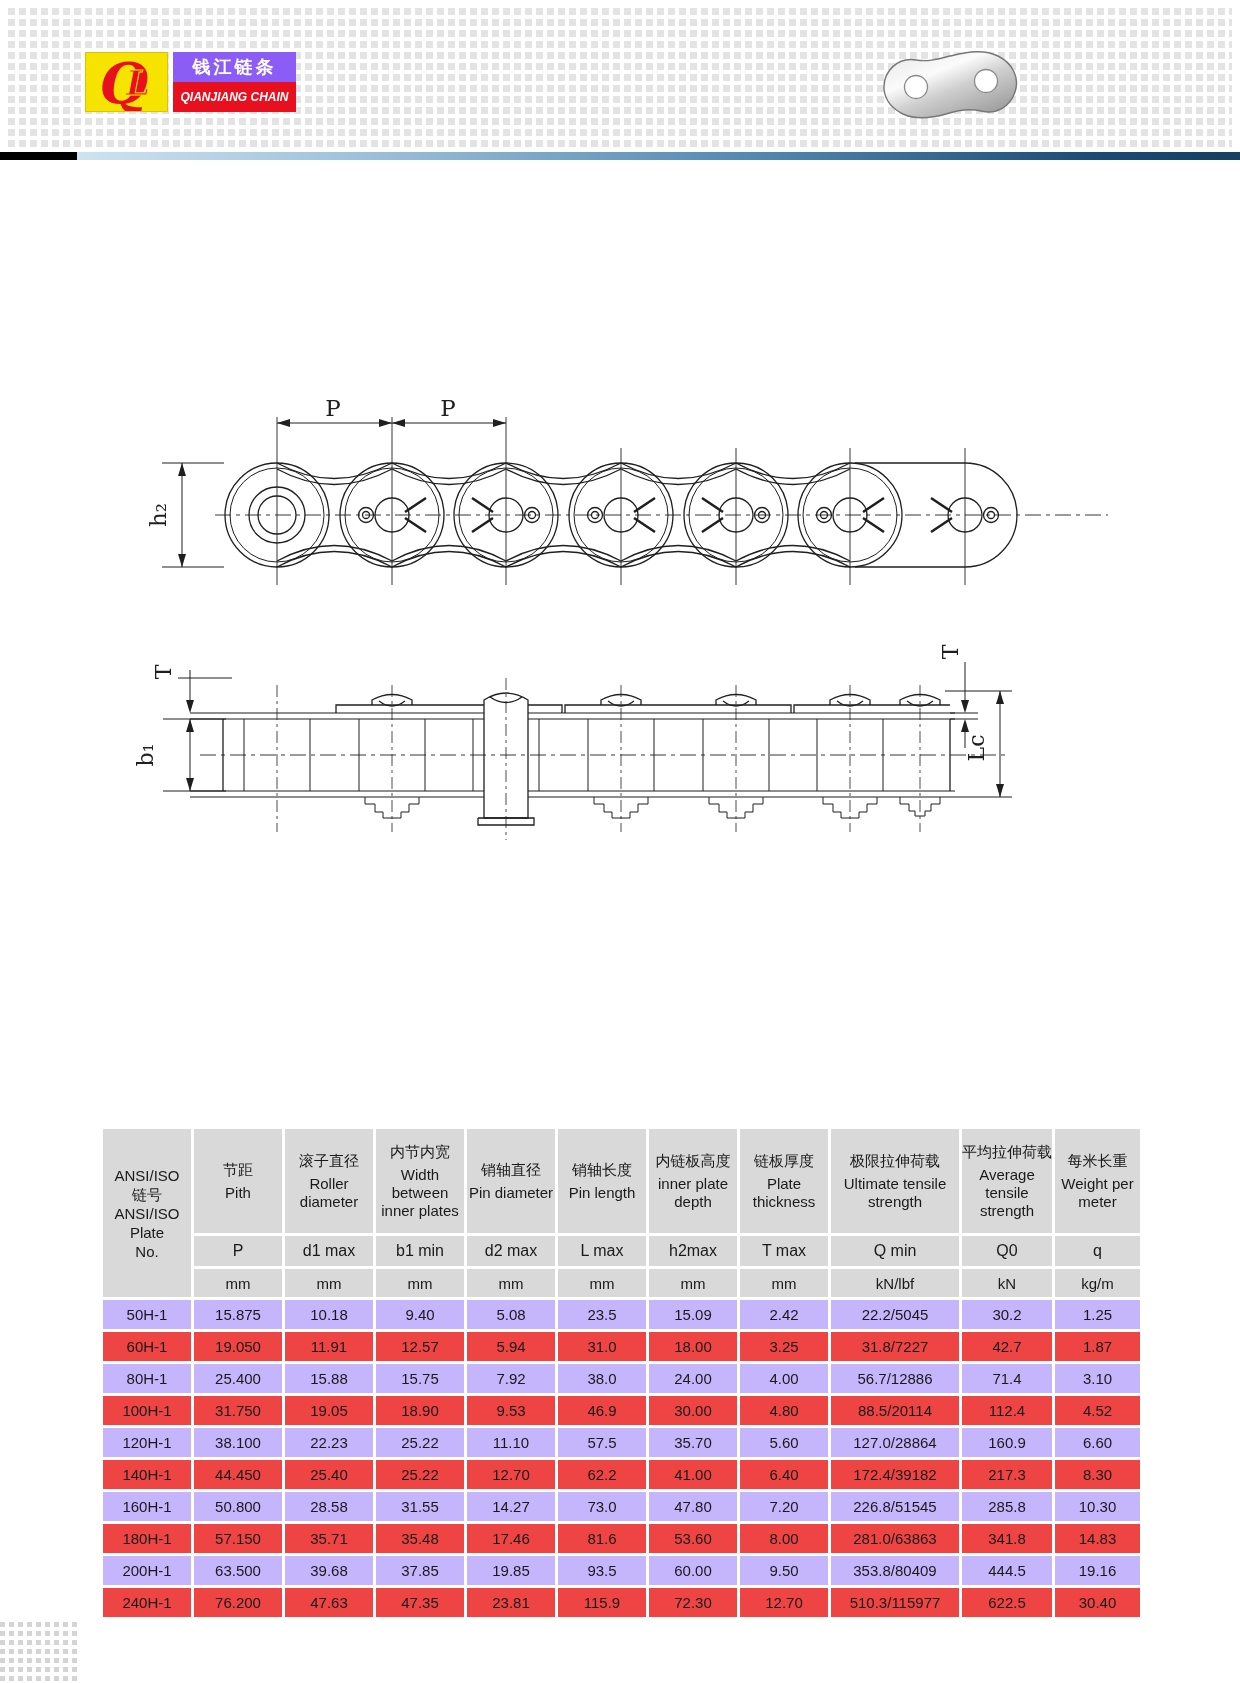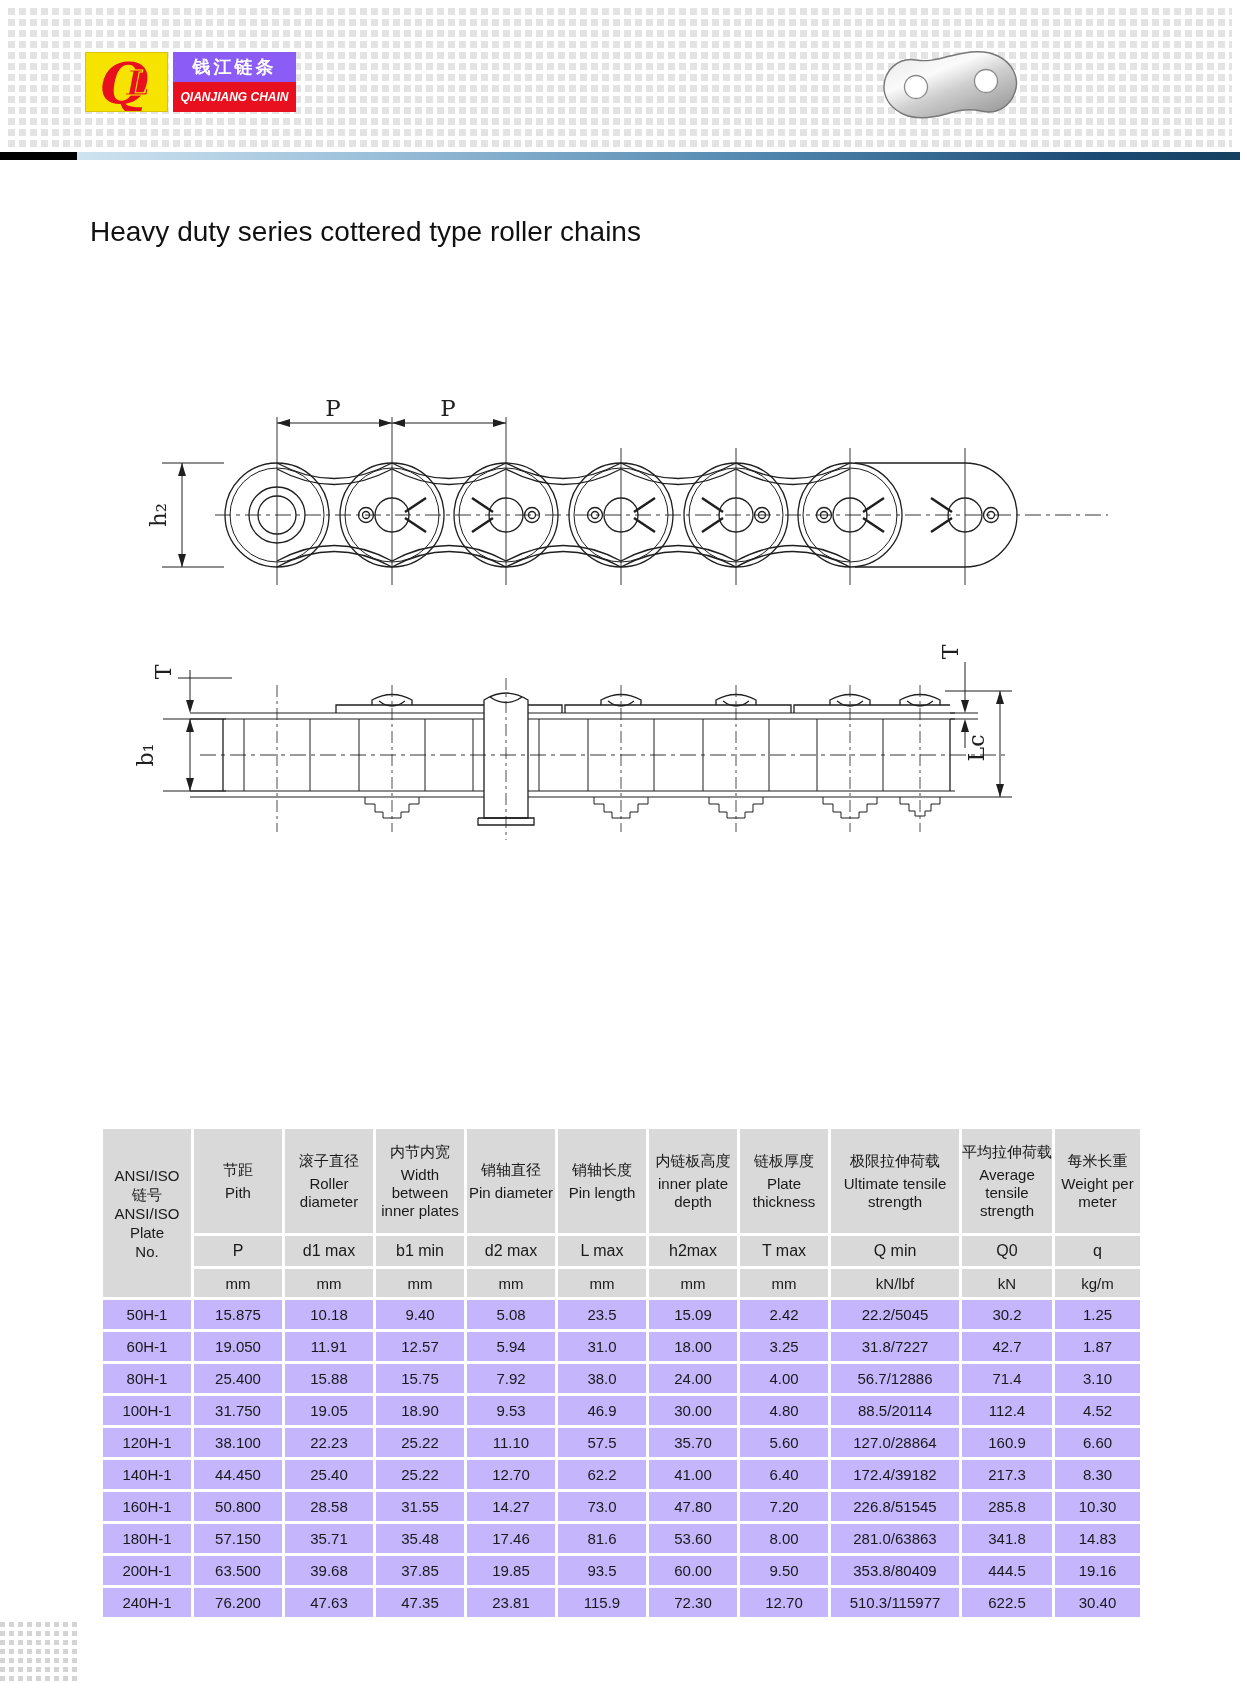--- a/index.html
+++ b/index.html
@@ -45,21 +45,21 @@
     table-layout:fixed;width:1043px;}
   .spec-table th,.spec-table td{padding:0;text-align:center;vertical-align:middle;font-weight:400;overflow:hidden;}
   .spec-table thead th{background:#d9d9d9;}
   .hrow-main th{height:104px;font-size:15px;line-height:18px;}
   .chain-th div{line-height:19px;}
   .hrow-main .zh{margin-bottom:5px;}
   .hrow-sym th{height:30px;font-size:16px;}
   .hrow-unit th{height:28px;font-size:15px;}
   .spec-table tbody td{height:29px;font-size:15px;}
   .row-a td{background:#c4b5fd;}
-  .row-b td{background:#c4b5fd;margin-left:43px;}
+  .row-b td{background:#ef4444;margin-left:43px;}
 </style>
 </head>
 <body>
 
 <div class="page">
 
   <div class="dots-lg"></div>
 
   <div class="logo">
     <div class="logo-mark">
@@ -86,21 +86,20 @@
       </defs>
       <path d="M 6,42 C 5,24 20,10 38,13 C 50,15 60,12 72,9 C 86,6 104,1 120,9 C 134,16 142,30 137,45 C 132,60 118,68 103,64 C 91,61 80,63 68,67 C 54,71 38,73 25,67 C 13,61 7,53 6,42 Z" fill="url(#metal)" stroke="#777" stroke-width="1.4"></path>
       <circle cx="38" cy="40" r="11.5" fill="#ffffff" stroke="#8a8a8a" stroke-width="1.3"></circle>
       <circle cx="108" cy="34" r="11.5" fill="#ffffff" stroke="#8a8a8a" stroke-width="1.3"></circle>
     </svg>
   </div>
 
   <div class="bar-black"></div>
   <div class="bar-blue"></div>
 
-  <div class="title-en">Heavy duty series cottered type roller chains</div>
 
   <svg class="drawing" width="1240" height="520" viewBox="0 340 1240 520" fill="none" stroke="#1f1f1f" stroke-width="1.3" font-family="DejaVu Serif, serif">
 
     <g>
 
       <path d="M 215,515 H 1108" stroke-width="0.9" stroke-dasharray="16 5 4 5"></path>
 
       <path stroke-width="0.9" d="M 277,417 V 585 M 392,417 V 585 M 506,417 V 585 M 621,448 V 585 M 736,448 V 585 M 850,448 V 585 M 965,448 V 585"></path>
 
       <g>

